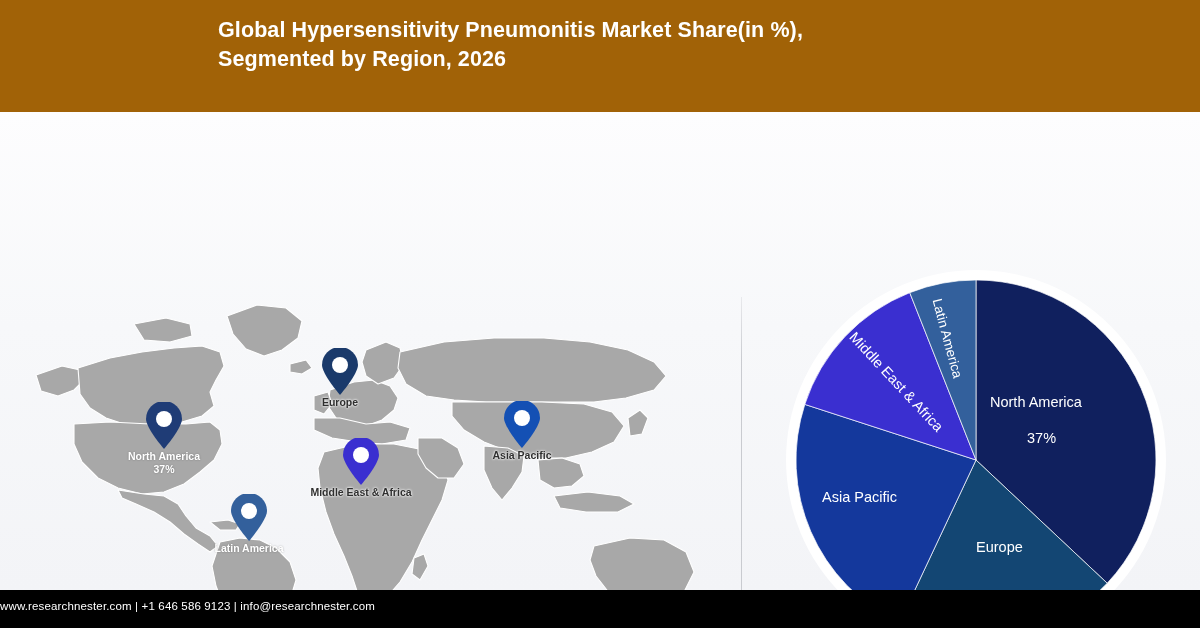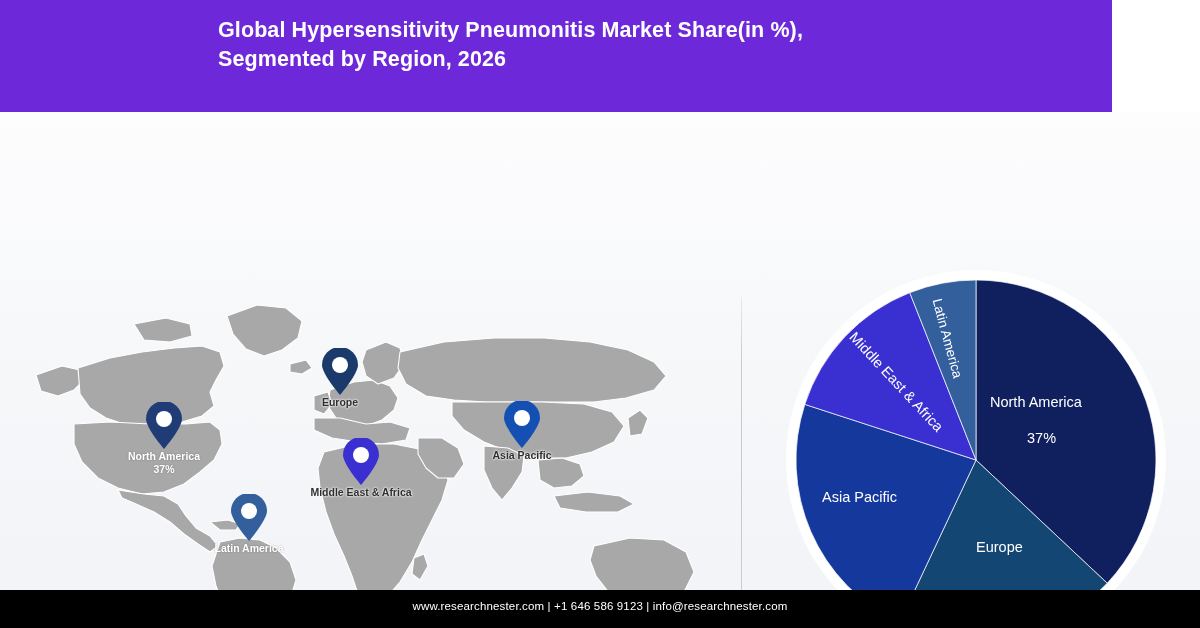--- a/index.html
+++ b/index.html
@@ -5,22 +5,22 @@
   html,body{margin:0;padding:0;}
   body{
     width:1200px;height:628px;overflow:hidden;
     font-family:"Liberation Sans",sans-serif;
     background:#ffffff;
   }
   .page{position:relative;width:1200px;height:628px;background:#ffffff;}
 
   
   .header{
-    position:absolute;left:0;top:0;width:1112px;height:112px;
-    background:#6d28d9;
+    position:absolute;left:0;top:0;width:1200px;height:112px;
+    background:#a16207;
   }
   .header-title{
     position:absolute;left:218px;top:16px;width:900px;
     color:#ffffff;font-size:21.5px;font-weight:bold;line-height:29px;
     letter-spacing:.1px;
   }
   .header-title .l2{display:block;}
 
   
   .content{
@@ -55,21 +55,21 @@
   .pie-label{
     position:absolute;color:#ffffff;font-size:14.5px;white-space:nowrap;
     font-family:"Liberation Sans",sans-serif;
   }
 
   
   .footer{
     position:absolute;left:0;top:590px;width:1200px;height:38px;background:#000000;
   }
   .footer-text{
-    position:absolute;left:0;top:10px;width:1200px;text-align:center;
+    position:absolute;left:0;top:10px;width:1200px;
     color:#ffffff;font-size:11.5px;letter-spacing:.15px;
   }
 </style>
 </head>
 <body>
 
 <div class="page">
 
   <div class="header">
     <div class="header-title">

